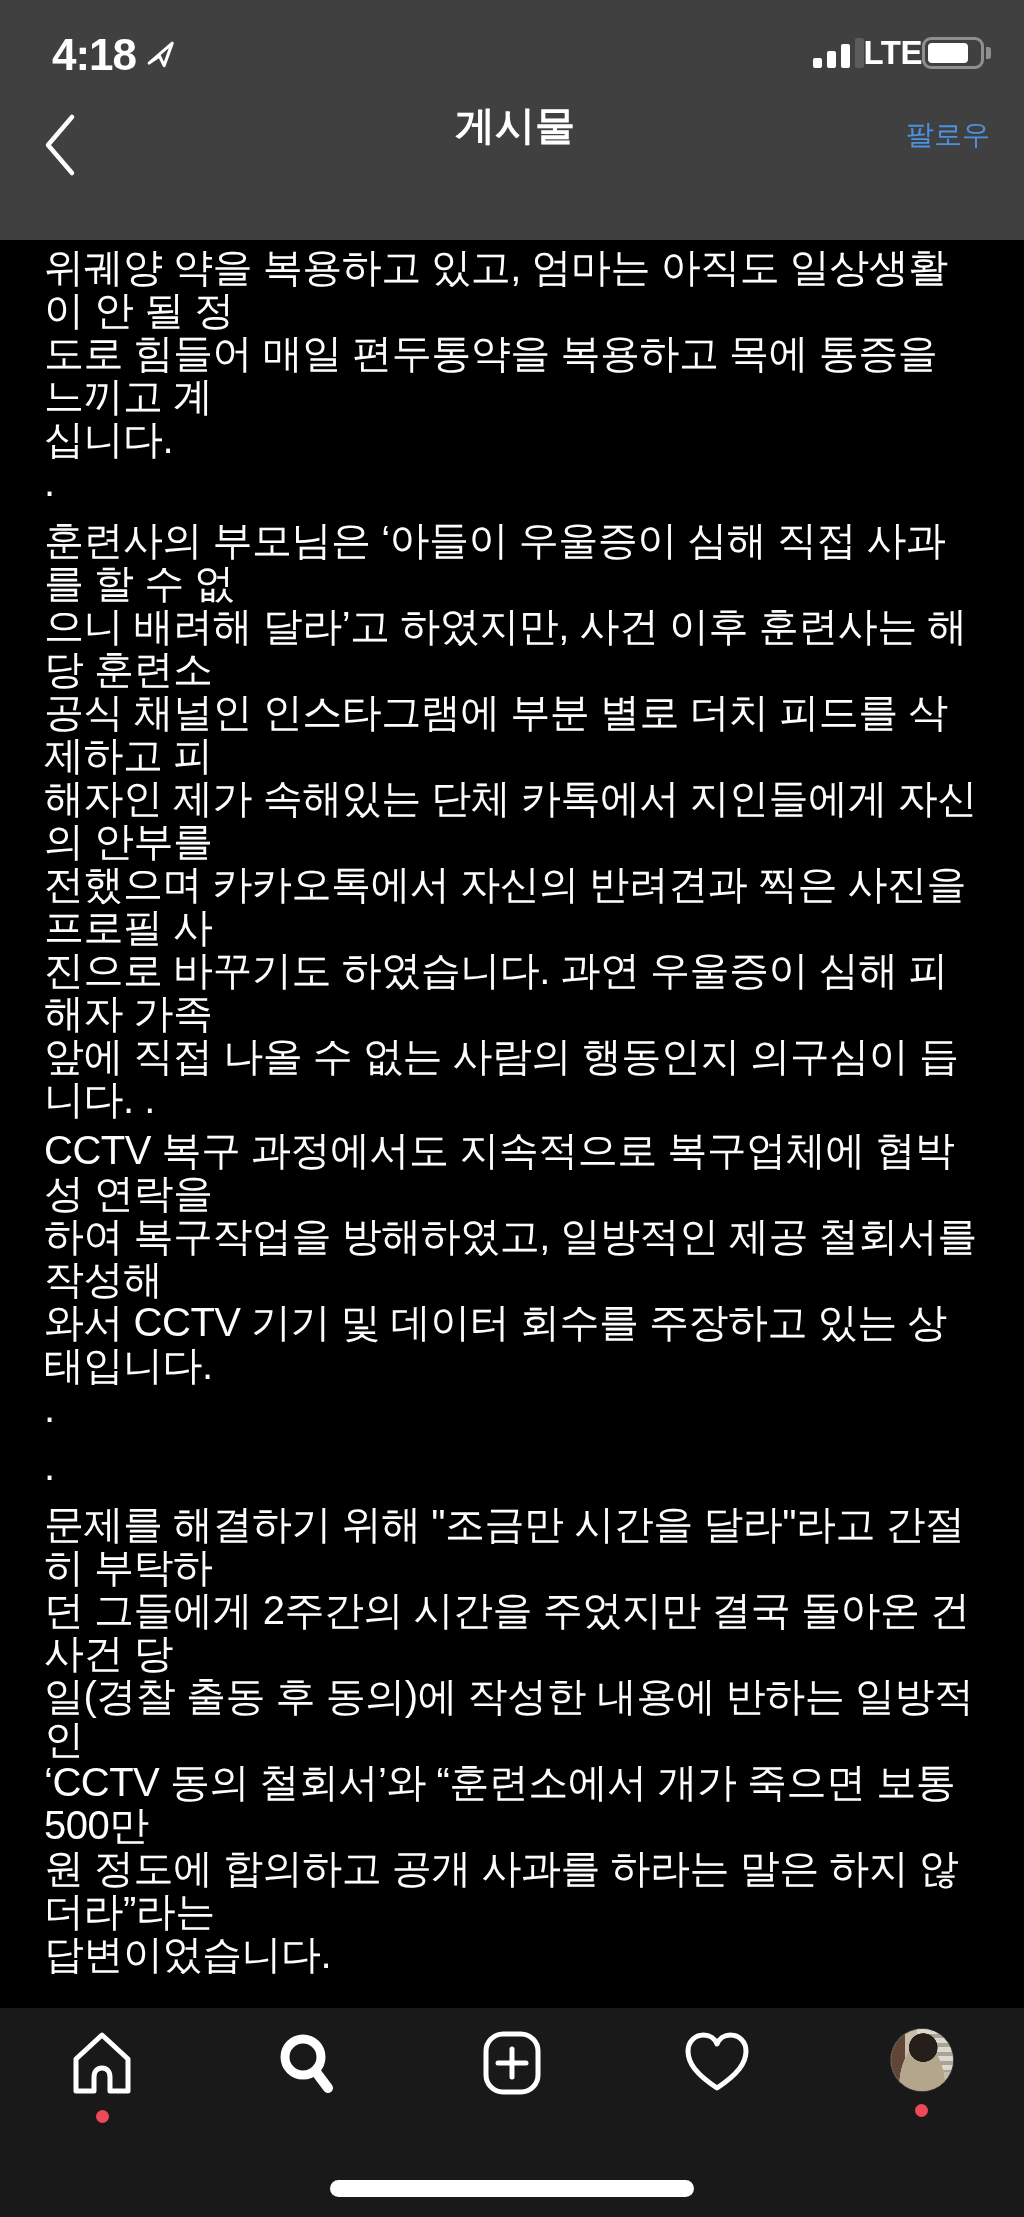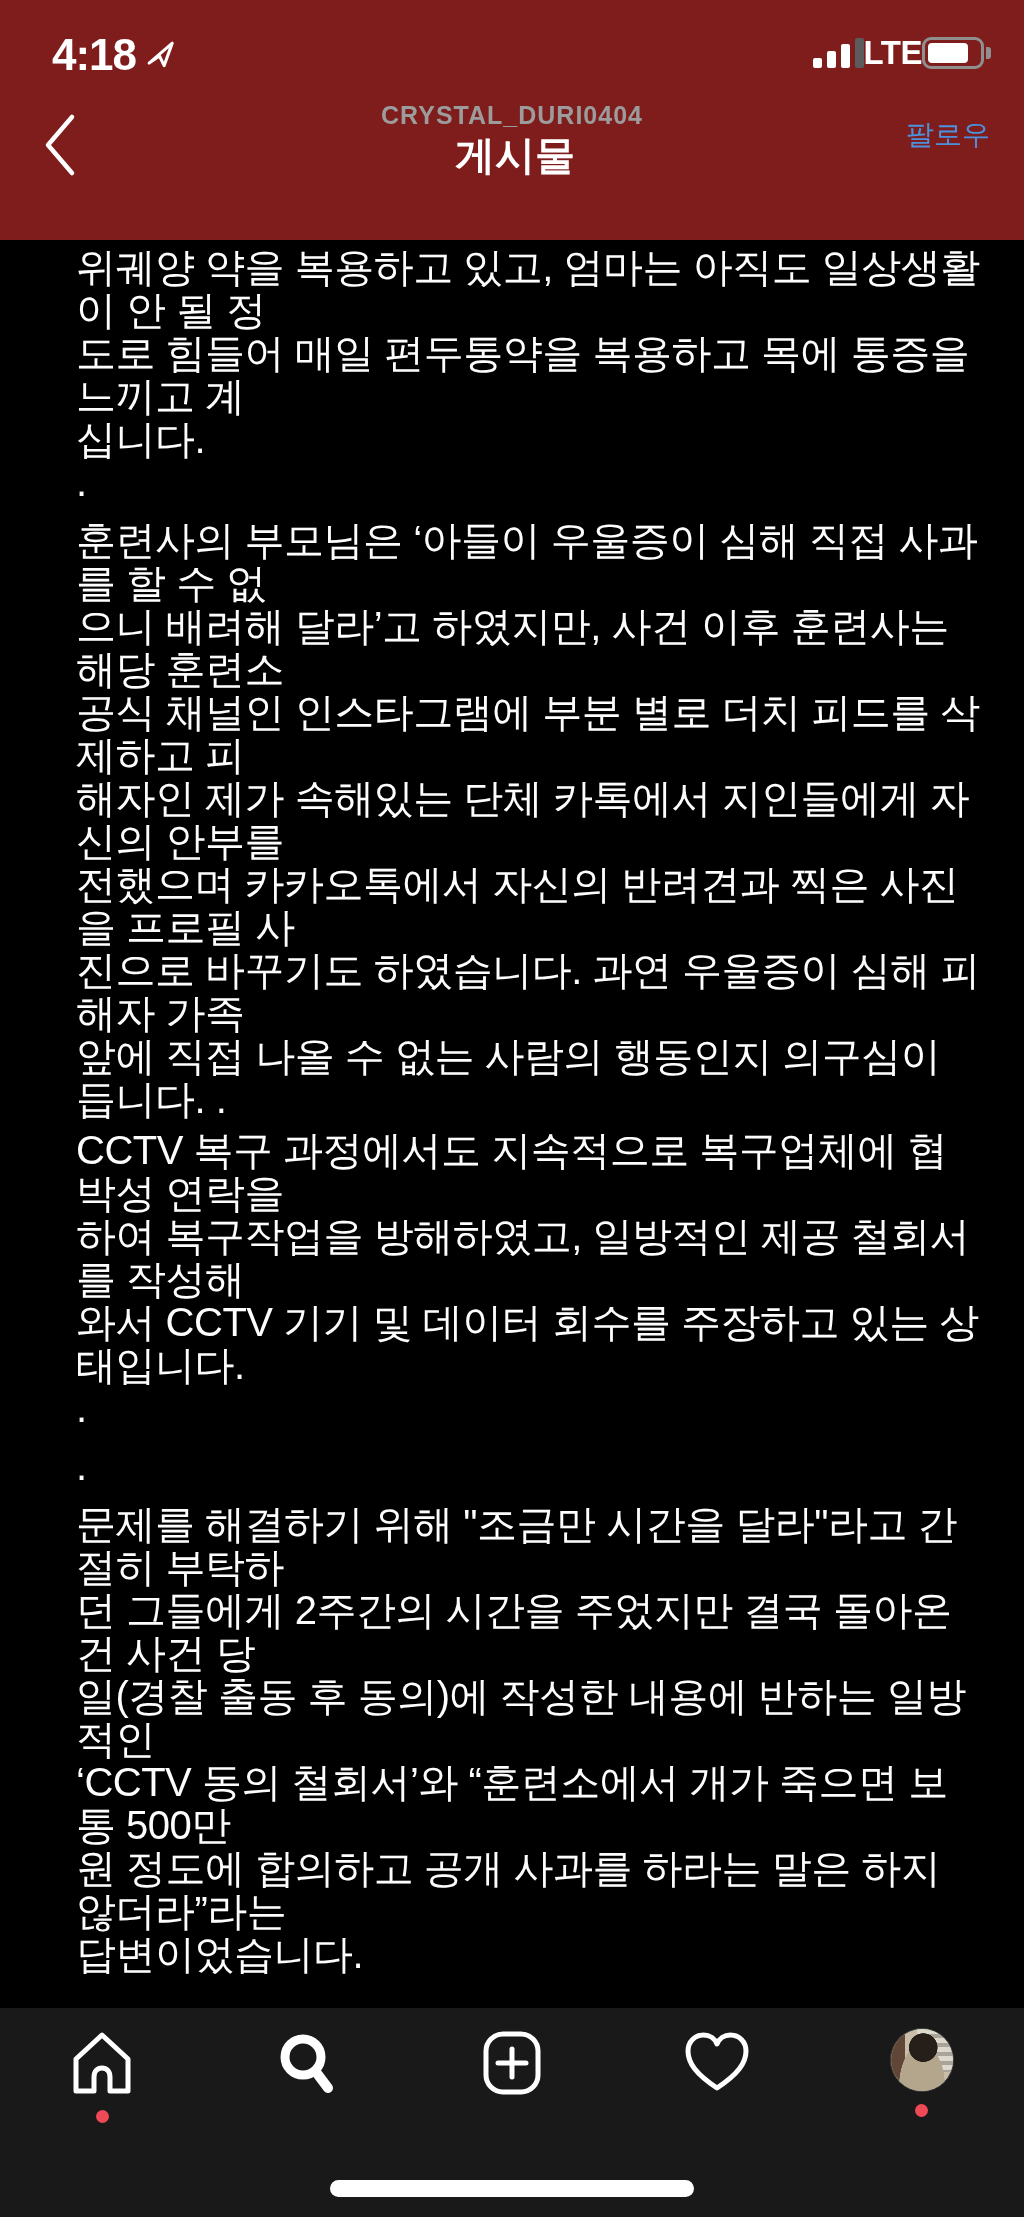--- a/index.html
+++ b/index.html
@@ -1,21 +1,21 @@
 <!DOCTYPE html>
 <html><head>
 <meta charset="utf-8">
 <style>
   html,body{margin:0;padding:0;background:#000;}
   .screen{
     position:relative;width:1024px;height:2217px;background:#000;overflow:hidden;
     font-family:"Liberation Sans","DejaVu Sans",sans-serif;color:#fafafa;
   }
   
-  .top-bar{position:absolute;top:0;left:0;right:0;height:240px;background:#7f1d1d;}
+  .top-bar{position:absolute;top:0;left:0;right:0;height:240px;background:#404040;}
   .status-bar{position:relative;height:100px;}
   .time-cluster{position:absolute;left:52px;top:30px;display:flex;align-items:center;gap:10px;}
   .time{font-size:44px;font-weight:700;letter-spacing:-1px;color:#fff;}
   .loc-icon svg{display:block;}
   .status-right{position:absolute;right:40px;top:34px;display:flex;align-items:center;gap:0;}
   .signal{display:flex;align-items:flex-end;gap:5px;height:30px;}
   .signal i{display:block;width:9px;border-radius:2px;background:#fff;}
   .signal i:nth-child(1){height:10px;}
   .signal i:nth-child(2){height:17px;}
   .signal i:nth-child(3){height:24px;}
@@ -26,21 +26,21 @@
   .battery .fill{position:absolute;left:6px;top:6px;bottom:6px;width:40px;background:#fff;border-radius:4px;}
   .battery .tip{position:absolute;right:-7px;top:10px;width:5px;height:12px;background:#8f8f8f;border-radius:0 3px 3px 0;}
   .nav-header{position:relative;height:140px;}
   .back-button{position:absolute;left:30px;top:2px;width:60px;height:90px;display:flex;align-items:center;justify-content:center;cursor:pointer;}
   .header-titles{position:absolute;left:0;right:0;top:0;text-align:center;}
   .header-username{font-size:25px;font-weight:700;color:#9c9c9c;letter-spacing:1px;line-height:30px;}
   .header-title{font-size:40px;font-weight:700;color:#fff;line-height:46px;margin-top:2px;padding-left:6px;}
   .follow-button{position:absolute;right:34px;top:12px;font-size:28px;font-weight:400;color:#4a93e0;cursor:pointer;line-height:46px;}
   
   .post-caption{position:absolute;top:240px;left:0;right:0;bottom:209px;padding:6px 44px 0 44px;
-    font-size:40px;line-height:43px;color:#fdfdfd;letter-spacing:-0.5px;overflow:hidden;margin-left:32px;}
+    font-size:40px;line-height:43px;color:#fdfdfd;letter-spacing:-0.5px;overflow:hidden;}
   .para{margin:0;white-space:pre-wrap;}
   .para.dot{margin-bottom:15px;}
   .para.spaced{margin-top:8px;}
   
   .tab-bar{position:absolute;left:0;right:0;bottom:0;height:209px;background:#191919;display:flex;}
   .tab-item{flex:1;display:flex;flex-direction:column;align-items:center;padding-top:20px;cursor:pointer;}
   .tab-icon{width:70px;height:70px;display:flex;align-items:center;justify-content:center;}
   .tab-icon svg{display:block;}
   .dot-badge{width:13px;height:13px;border-radius:50%;background:#ed4956;margin-top:12px;}
   .dot-badge.hidden{visibility:hidden;}
@@ -86,21 +86,20 @@
     </div>
     <div class="nav-header">
       <div class="back-button">
         <span>
           <svg width="34" height="64" viewBox="0 0 34 64">
             <polyline points="29,4 5,32 29,60" fill="none" stroke="#fff" stroke-width="4.5" stroke-linecap="round" stroke-linejoin="round"></polyline>
           </svg>
         </span>
       </div>
       <div class="header-titles">
-        <div class="header-username">CRYSTAL_DURI0404</div>
         <div class="header-title">게시물</div>
       </div>
       <div class="follow-button">팔로우</div>
     </div>
   </div>
 
   <div class="post-caption">
       <div class="para">위궤양 약을 복용하고 있고, 엄마는 아직도 일상생활이 안 될 정<br>도로 힘들어 매일 편두통약을 복용하고 목에 통증을 느끼고 계<br>십니다.</div>
       <div class="para dot">.</div>
       <div class="para">훈련사의 부모님은 ‘아들이 우울증이 심해 직접 사과를 할 수 없<br>으니 배려해 달라’고 하였지만, 사건 이후 훈련사는 해당 훈련소<br>공식 채널인 인스타그램에 부분 별로 더치 피드를 삭제하고 피<br>해자인 제가 속해있는 단체 카톡에서 지인들에게 자신의 안부를<br>전했으며 카카오톡에서 자신의 반려견과 찍은 사진을 프로필 사<br>진으로 바꾸기도 하였습니다. 과연 우울증이 심해 피해자 가족<br>앞에 직접 나올 수 없는 사람의 행동인지 의구심이 듭니다. .</div>

